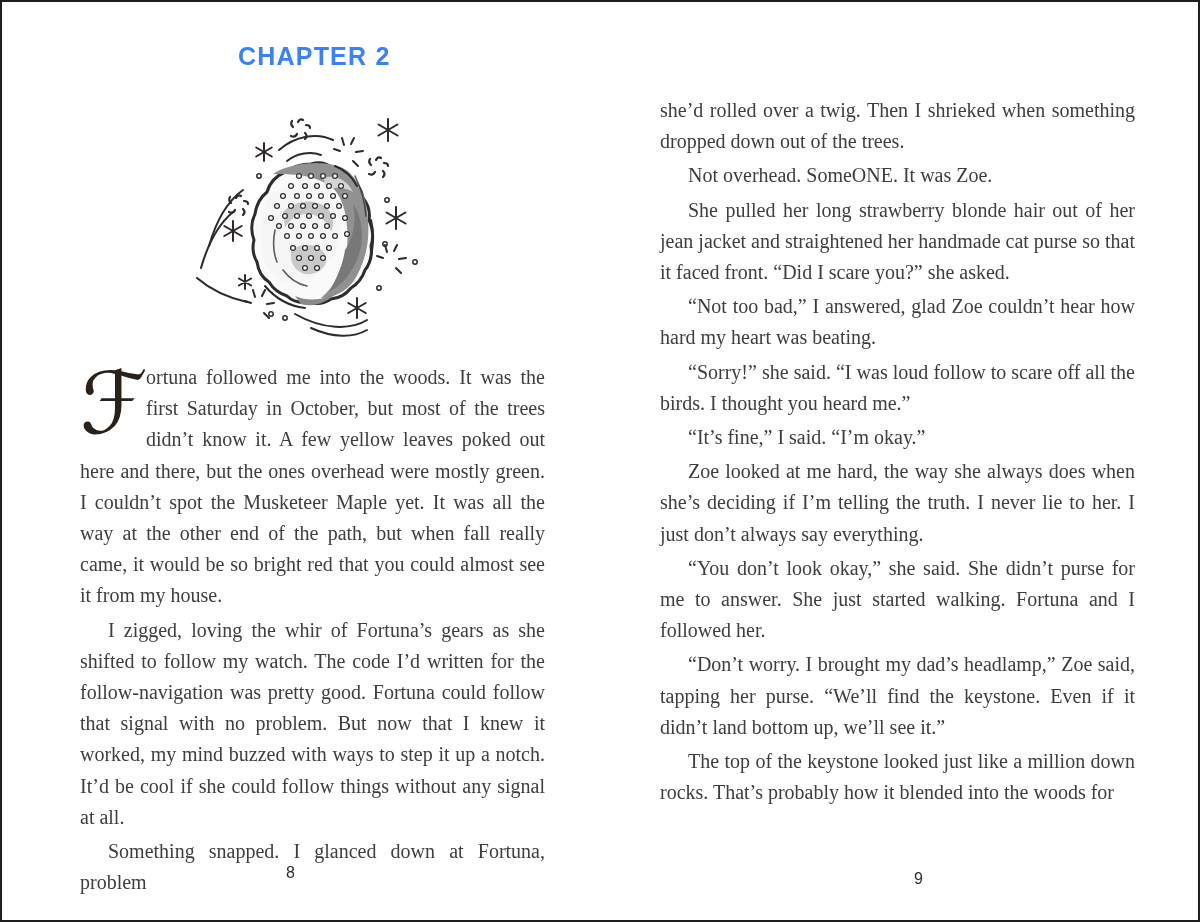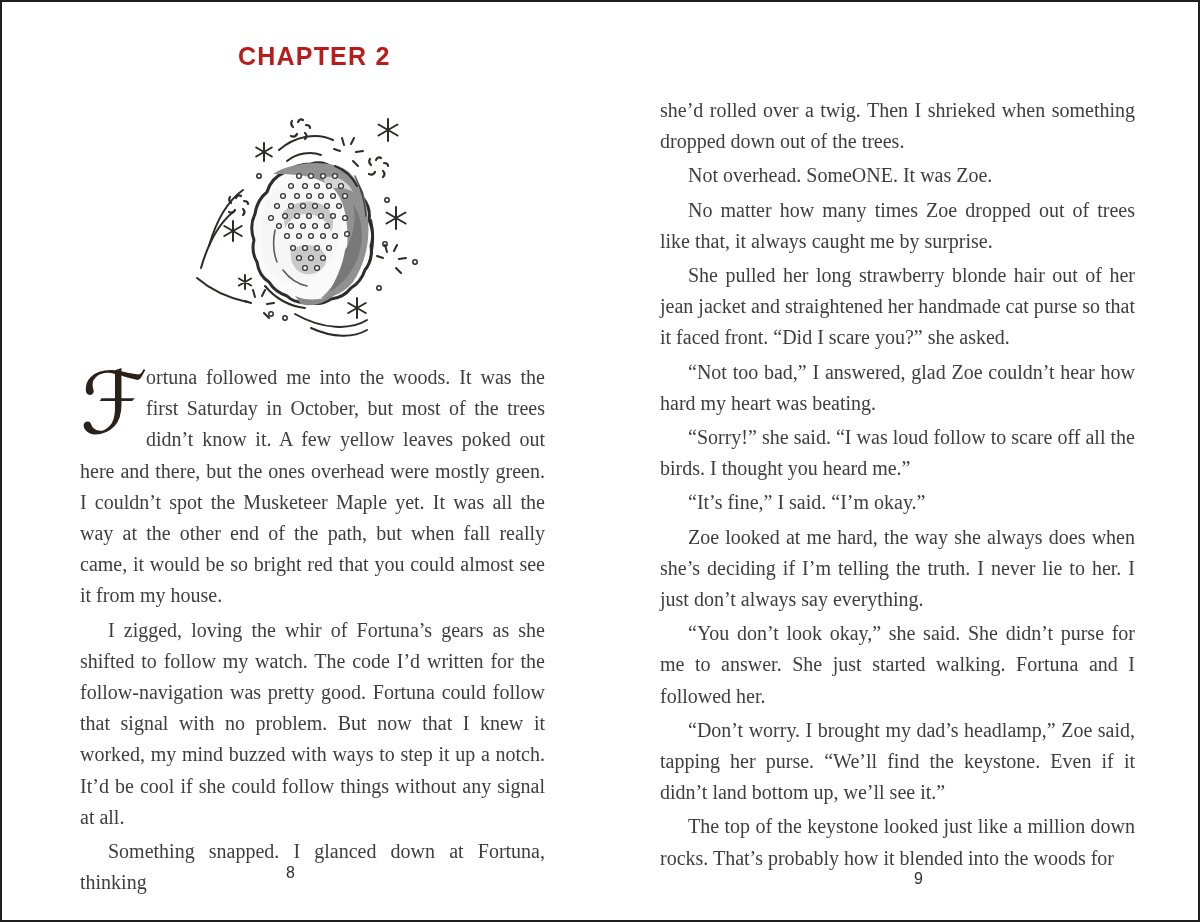--- a/index.html
+++ b/index.html
@@ -10,21 +10,21 @@
     border:2px solid #1e1e1e;
     box-sizing:border-box;
     overflow:hidden;
     font-family:"Liberation Serif","DejaVu Serif",serif;
     color:#3e3e3e;
   }
   .chapter-title{
     position:absolute;left:236px;top:40px;
     font-family:"Liberation Sans","DejaVu Sans",sans-serif;
     font-weight:700;font-size:25px;letter-spacing:1.2px;
-    color:#b91c1c;
+    color:#3b82f6;
   }
   .illustration{position:absolute;left:193px;top:98px;width:270px;height:250px;}
   .bodytext{position:absolute;font-size:20px;line-height:31.2px;text-align:justify;}
   .bodytext p{margin:3px;text-indent:28px;}
   .bodytext p.flush{text-indent:0;}
   .left-text{left:75px;top:357px;width:471px;}
   .right-text{left:655px;top:90px;width:481px;}
   .dropcap{
     float:left;
     height:62px;width:60px;
@@ -163,27 +163,26 @@
       <circle cx="184" cy="188" r="2.2"></circle>
         <circle cx="76" cy="214" r="2.2"></circle>
         <circle cx="90" cy="218" r="2.2"></circle>
       <circle cx="220" cy="162" r="2.2"></circle>
     </g>
   </svg>
 
   <div class="bodytext left-text">
     <p class="flush"><span class="dropcap">ℱ</span><span>ortuna followed me into the woods. It was the first Saturday in October, but most of the trees didn’t know it. A few yellow leaves poked out here and there, but the ones overhead were mostly green. I couldn’t spot the Musketeer Maple yet. It was all the way at the other end of the path, but when fall really came, it would be so bright red that you could almost see it from my house.</span></p>
     <p>I zigged, loving the whir of Fortuna’s gears as she shifted to follow my watch. The code I’d written for the follow-navigation was pretty good. Fortuna could follow that signal with no problem. But now that I knew it worked, my mind buzzed with ways to step it up a notch. It’d be cool if she could follow things without any signal at all.</p>
-    <p>Something snapped. I glanced down at Fortuna, thinking</p>
+    <p>Something snapped. I glanced down at Fortuna, problem</p>
   </div>
 
   <div class="bodytext right-text">
     <p class="flush">she’d rolled over a twig. Then I shrieked when something dropped down out of the trees.</p>
     <p>Not overhead. SomeONE. It was Zoe.</p>
-    <p>No matter how many times Zoe dropped out of trees like that, it always caught me by surprise.</p>
     <p>She pulled her long strawberry blonde hair out of her jean jacket and straightened her handmade cat purse so that it faced front. “Did I scare you?” she asked.</p>
     <p>“Not too bad,” I answered, glad Zoe couldn’t hear how hard my heart was beating.</p>
     <p>“Sorry!” she said. “I was loud follow to scare off all the birds. I thought you heard me.”</p>
     <p>“It’s fine,” I said. “I’m okay.”</p>
     <p>Zoe looked at me hard, the way she always does when she’s deciding if I’m telling the truth. I never lie to her. I just don’t always say everything.</p>
     <p>“You don’t look okay,” she said. She didn’t purse for me to answer. She just started walking. Fortuna and I followed her.</p>
     <p>“Don’t worry. I brought my dad’s headlamp,” Zoe said, tapping her purse. “We’ll find the keystone. Even if it didn’t land bottom up, we’ll see it.”</p>
     <p>The top of the keystone looked just like a million down rocks. That’s probably how it blended into the woods for</p>
   </div>
 

